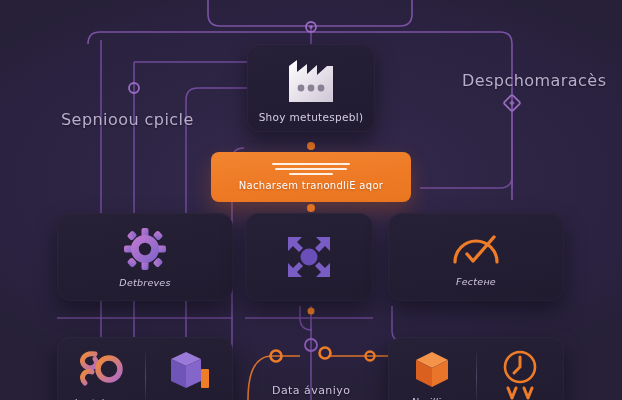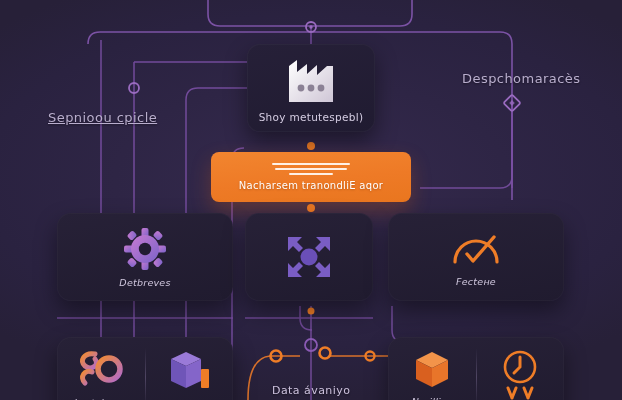--- a/index.html
+++ b/index.html
@@ -15,26 +15,26 @@
     background:
       radial-gradient(ellipse 70% 55% at 50% 45%, #352a4e 0%, #2e2545 45%, #2a2240 75%, #272038 100%);
     overflow:hidden;
   }
   .wires{position:absolute;inset:0;width:622px;height:400px;pointer-events:none;}
 
   
   .canvas-label{
     position:absolute;
     color:#b9aecd;
-    font-size:13px;
+    font-size:16px;
     letter-spacing:.45px;
     white-space:nowrap;
     text-shadow:0 1px 2px rgba(0,0,0,.45);
   }
-  #lbl-left{left:48px;top:110px;text-decoration:underline;}
+  #lbl-left{left:61px;top:110px;}
   #lbl-right{left:462px;top:71px;}
   #lbl-bottom{left:272px;top:384px;color:#cdc2de;font-size:11px;}
 
   
   .node-card{
     position:absolute;
     background:linear-gradient(165deg,#262038 0%,#201b31 100%);
     border-radius:13px;
     box-shadow:0 10px 22px rgba(0,0,0,.42), 0 0 0 1px rgba(255,255,255,.03) inset;
     display:flex;flex-direction:column;align-items:center;justify-content:center;text-align:right;

